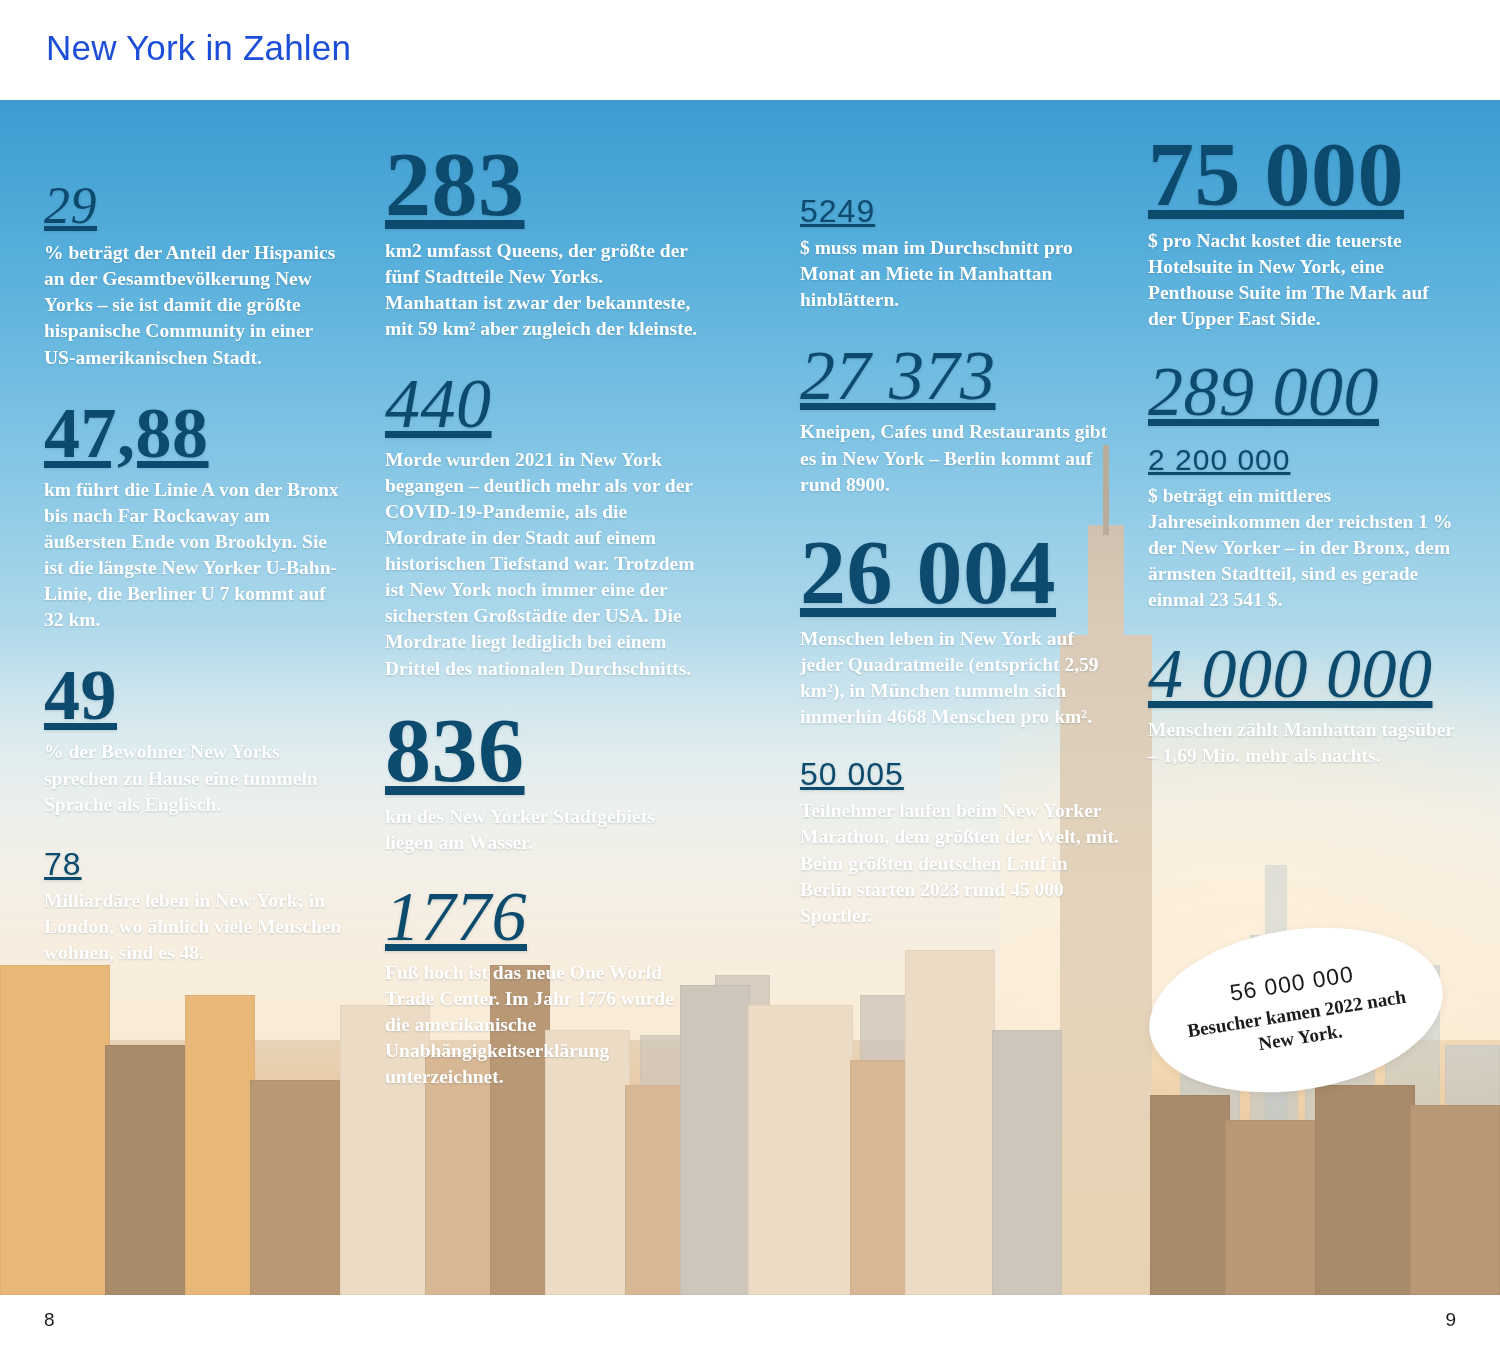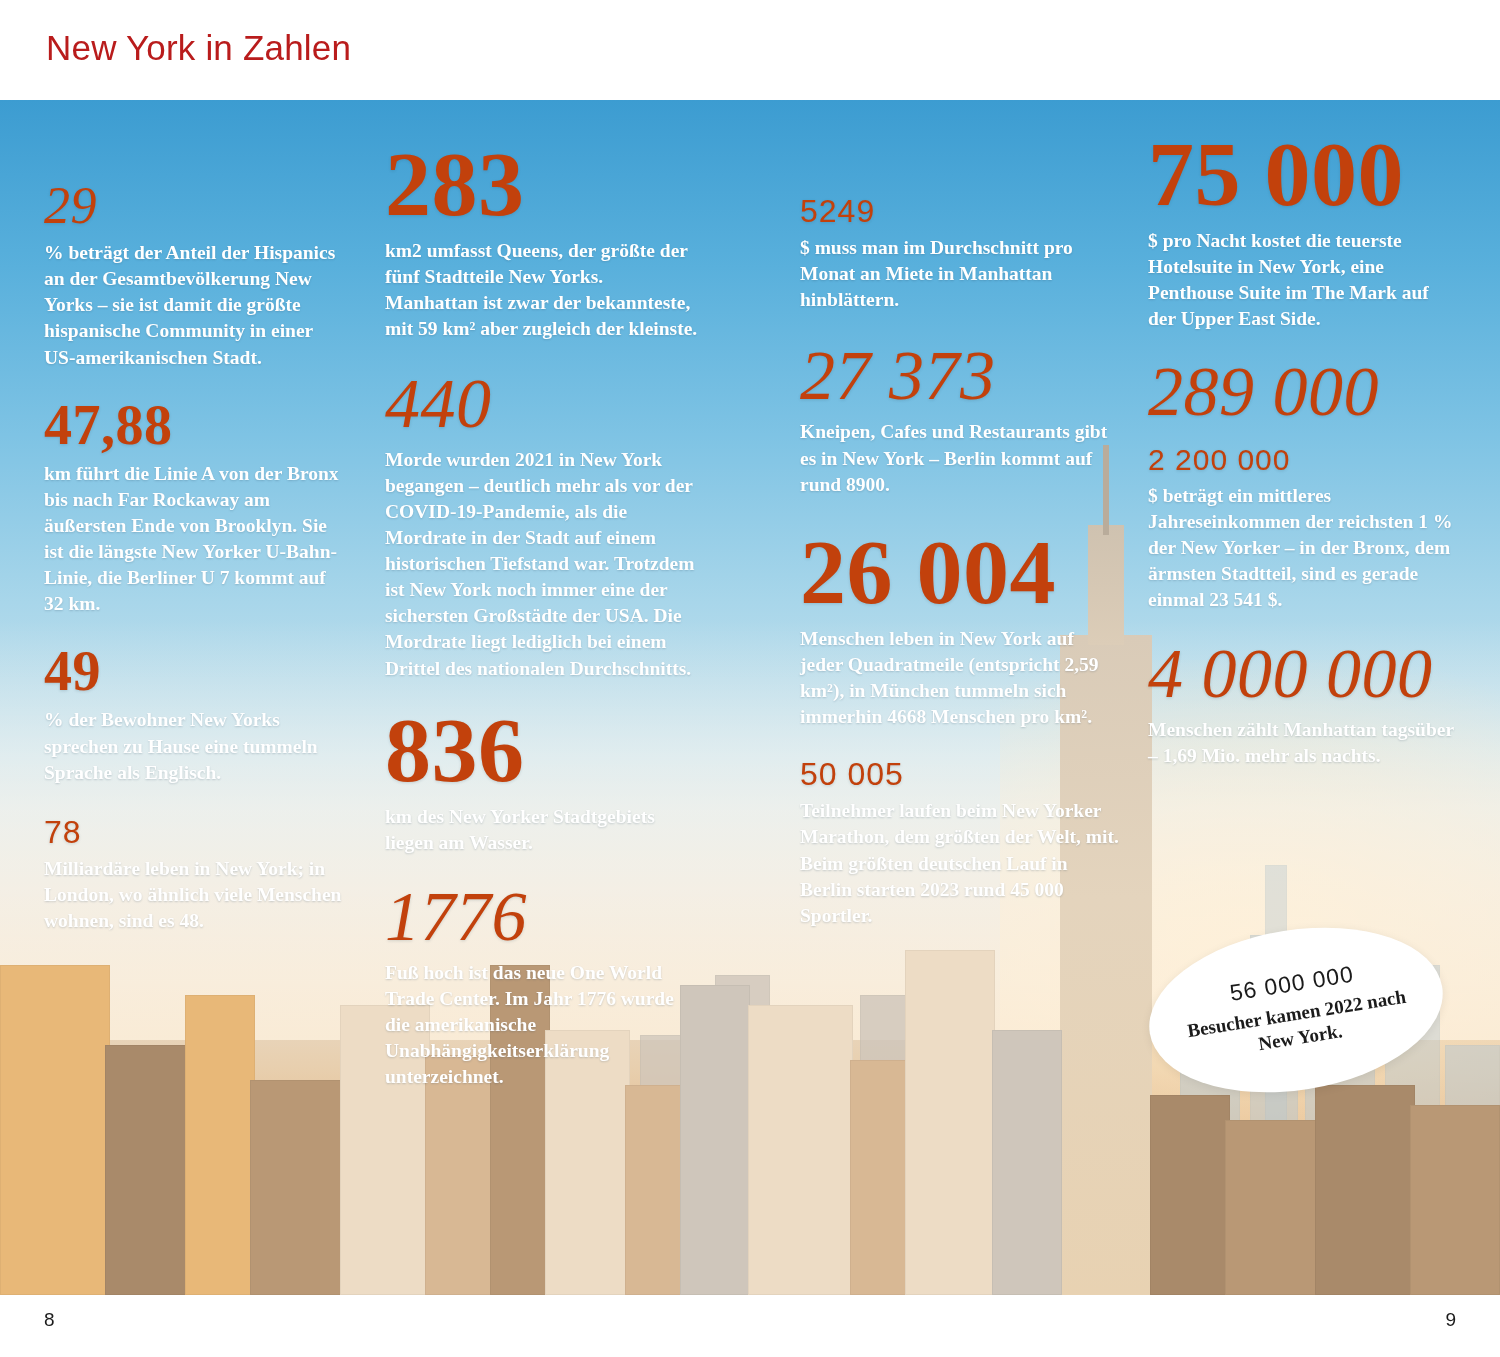--- a/index.html
+++ b/index.html
@@ -25,21 +25,21 @@
     background: #ffffff;
     z-index: 30;
   }
   .page-header .title {
     position: absolute;
     left: 46px;
     top: 28px;
     font-family: "Liberation Sans", sans-serif;
     font-size: 35px;
     font-weight: 400;
-    color: #b91c1c;
+    color: #1d4ed8;
     letter-spacing: 0.2px;
   }
 
   
   .photo {
     position: absolute;
     top: 100px;
     left: 0;
     width: 1500px;
     height: 1195px;
@@ -130,28 +130,29 @@
     top: 0;
   }
   .col-1 { left: 44px;   width: 300px; }
   .col-2 { left: 385px;  width: 315px; }
   .col-3 { left: 800px;  width: 320px; }
   .col-4 { left: 1148px; width: 312px; }
 
   .fact { margin-bottom: 18px; }
 
   .num {
-    color: #c2410c;
+    color: #0c4a6e;
     line-height: 1;
     letter-spacing: 0.5px;
     text-shadow: 0 1px 3px rgba(40,70,90,0.18);
     margin-bottom: 8px;
+    text-decoration: underline;
   }
   .num.big {
-    font-size: 56px;
+    font-size: 72px;
     font-weight: 700;
     font-family: "Liberation Serif", serif;
   }
   .num.big-italic {
     font-size: 70px;
     font-style: italic;
     font-weight: 400;
   }
   .num.huge {
     font-size: 92px;

